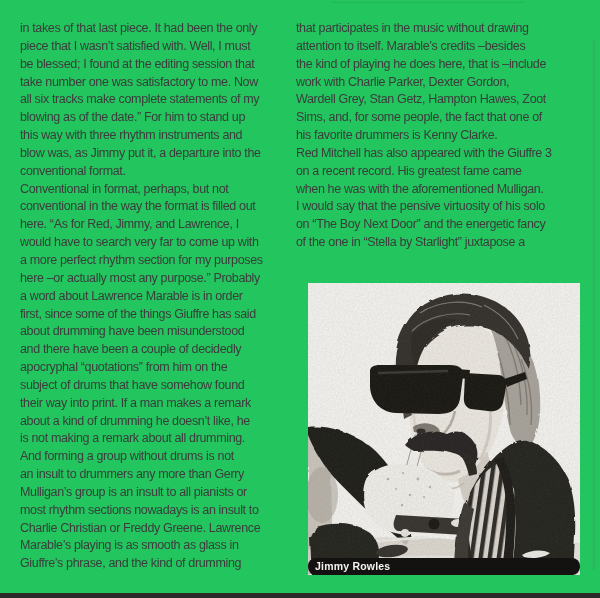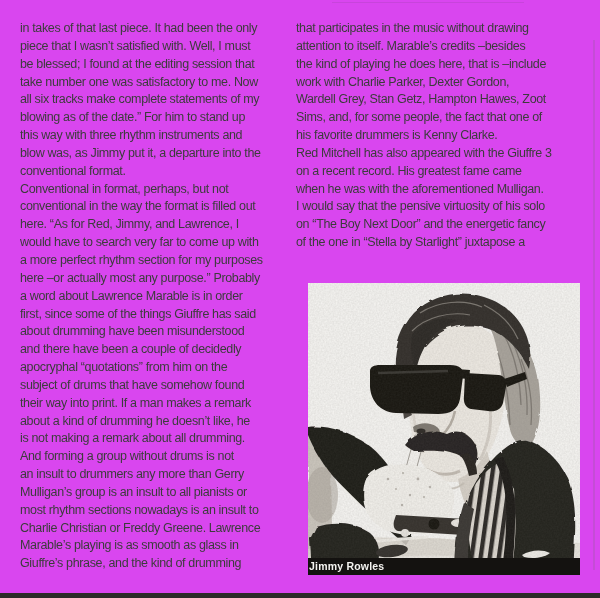--- a/index.html
+++ b/index.html
@@ -5,21 +5,21 @@
   html,body{margin:0;padding:0;}
   body{
     width:600px;height:598px;
     font-family:"Liberation Sans","DejaVu Sans",sans-serif;
     background:#e9e8e6;
     overflow:hidden;
   }
   .page{
     position:relative;
     width:600px;height:598px;
-    background:#d946ef;
+    background:#22c55e;
     overflow:hidden;
     text-decoration:underline;
   }
   .col{
     position:absolute;
     top:20px;
     white-space:pre;
     font-size:12.5px;
     line-height:17.85px;
     letter-spacing:-0.35px;
@@ -38,22 +38,23 @@
   .photo svg{display:block;}
   .photo figcaption{
     position:absolute;
     left:0;right:0;bottom:0;
     height:17px;
     background:#141210;
     color:#f4f3f0;
     font-size:10.5px;
     font-weight:bold;
     line-height:17px;
-    padding-left:1px;
+    padding-left:7px;
     letter-spacing:.2px;
+    border-radius:8px;
   }
   .scan-bottom{
     position:absolute;
     left:0;right:0;bottom:0;
     height:5px;
     background:#2c2b29;
   }
   .scan-right{
     position:absolute;
     left:593px;top:40px;

